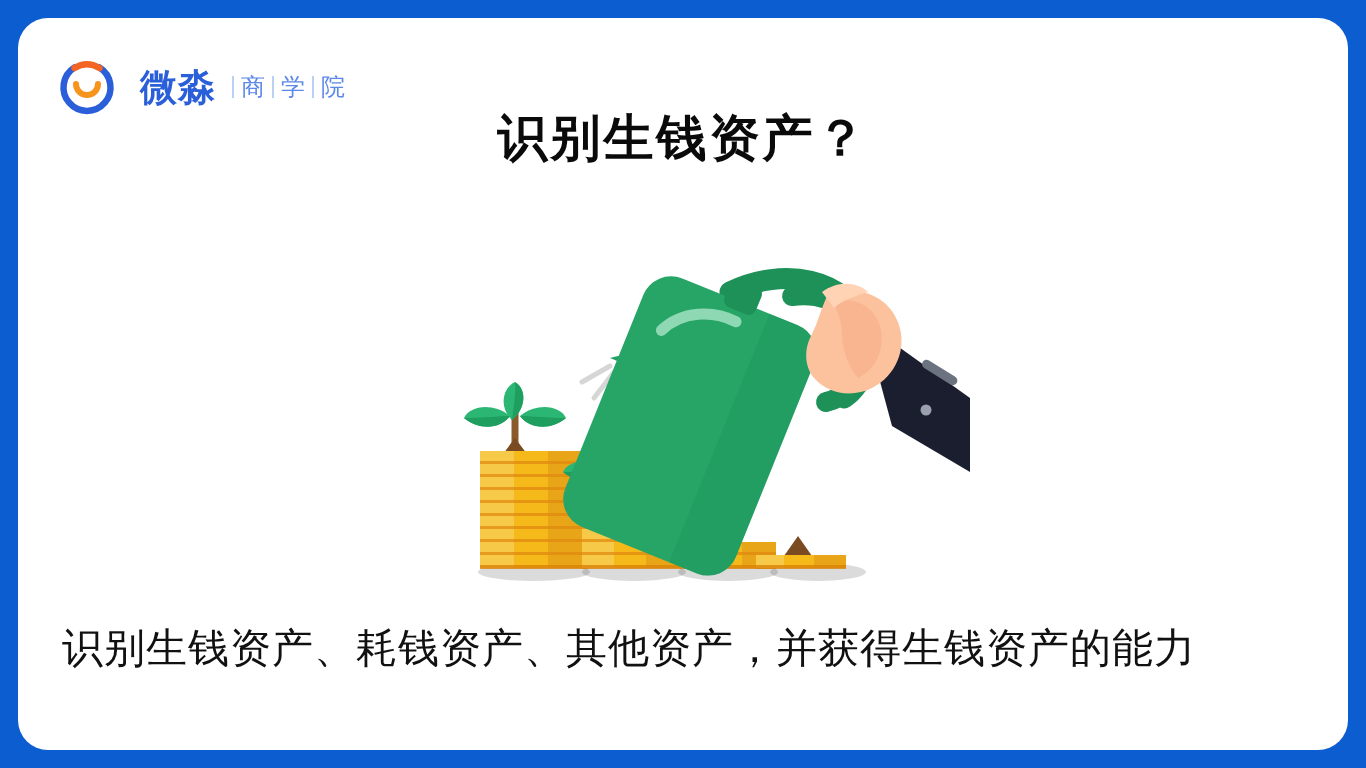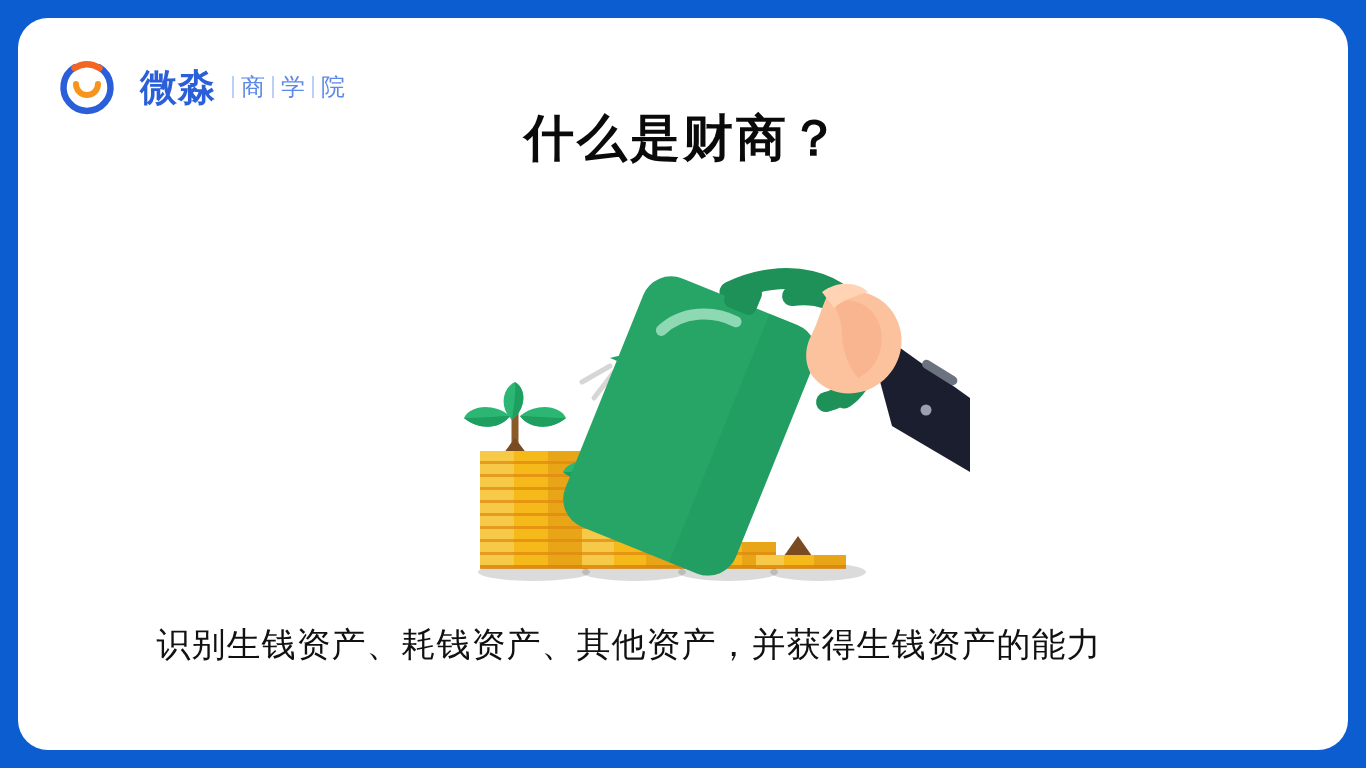--- a/index.html
+++ b/index.html
@@ -65,21 +65,21 @@
     letter-spacing: 3px;
     line-height: 1.1;
   }
   
   .slide-caption {
     position: absolute;
     left: 0; top: 604px;
     width: 1222px;
     text-align: center;
     font-family: "DejaVu Sans", "Liberation Sans", sans-serif;
-    font-size: 34px;
+    font-size: 41px;
     color: #111111;
     letter-spacing: 1px;
     line-height: 1.3;
   }
   
   .illustration {
     position: absolute;
     left: 422px; top: 212px;
     width: 530px; height: 372px;
   }
@@ -105,21 +105,21 @@
     <span class="logo-sub">
       <span class="sep"></span>
       <span>商</span>
       <span class="sep"></span>
       <span>学</span>
       <span class="sep"></span>
       <span>院</span>
     </span>
   </div>
 
-  <div class="slide-title">什么是财商？</div>
+  <div class="slide-title">识别生钱资产？</div>
 
   <div class="illustration">
     <svg viewBox="0 0 530 372" xmlns="http://www.w3.org/2000/svg">
       <defs>
         <linearGradient id="canHi" x1="0" y1="0" x2="0" y2="1">
           <stop offset="0" stop-color="#8FD8B4"></stop>
           <stop offset="1" stop-color="#8FD8B4"></stop>
         </linearGradient>
       </defs>
 

